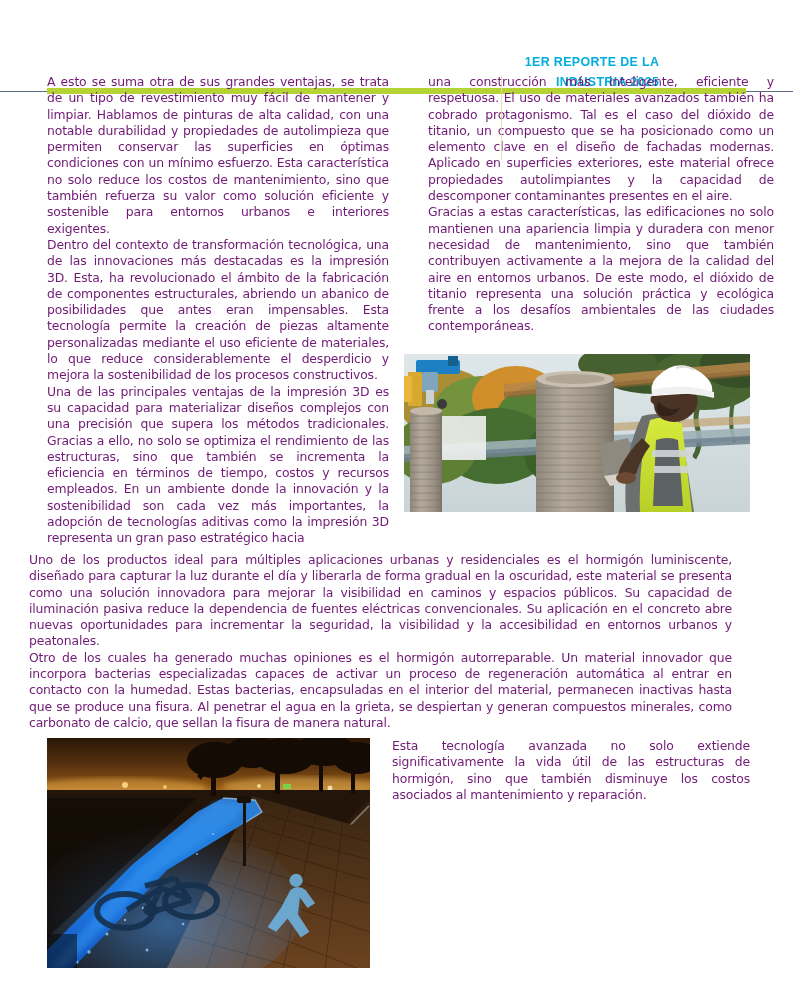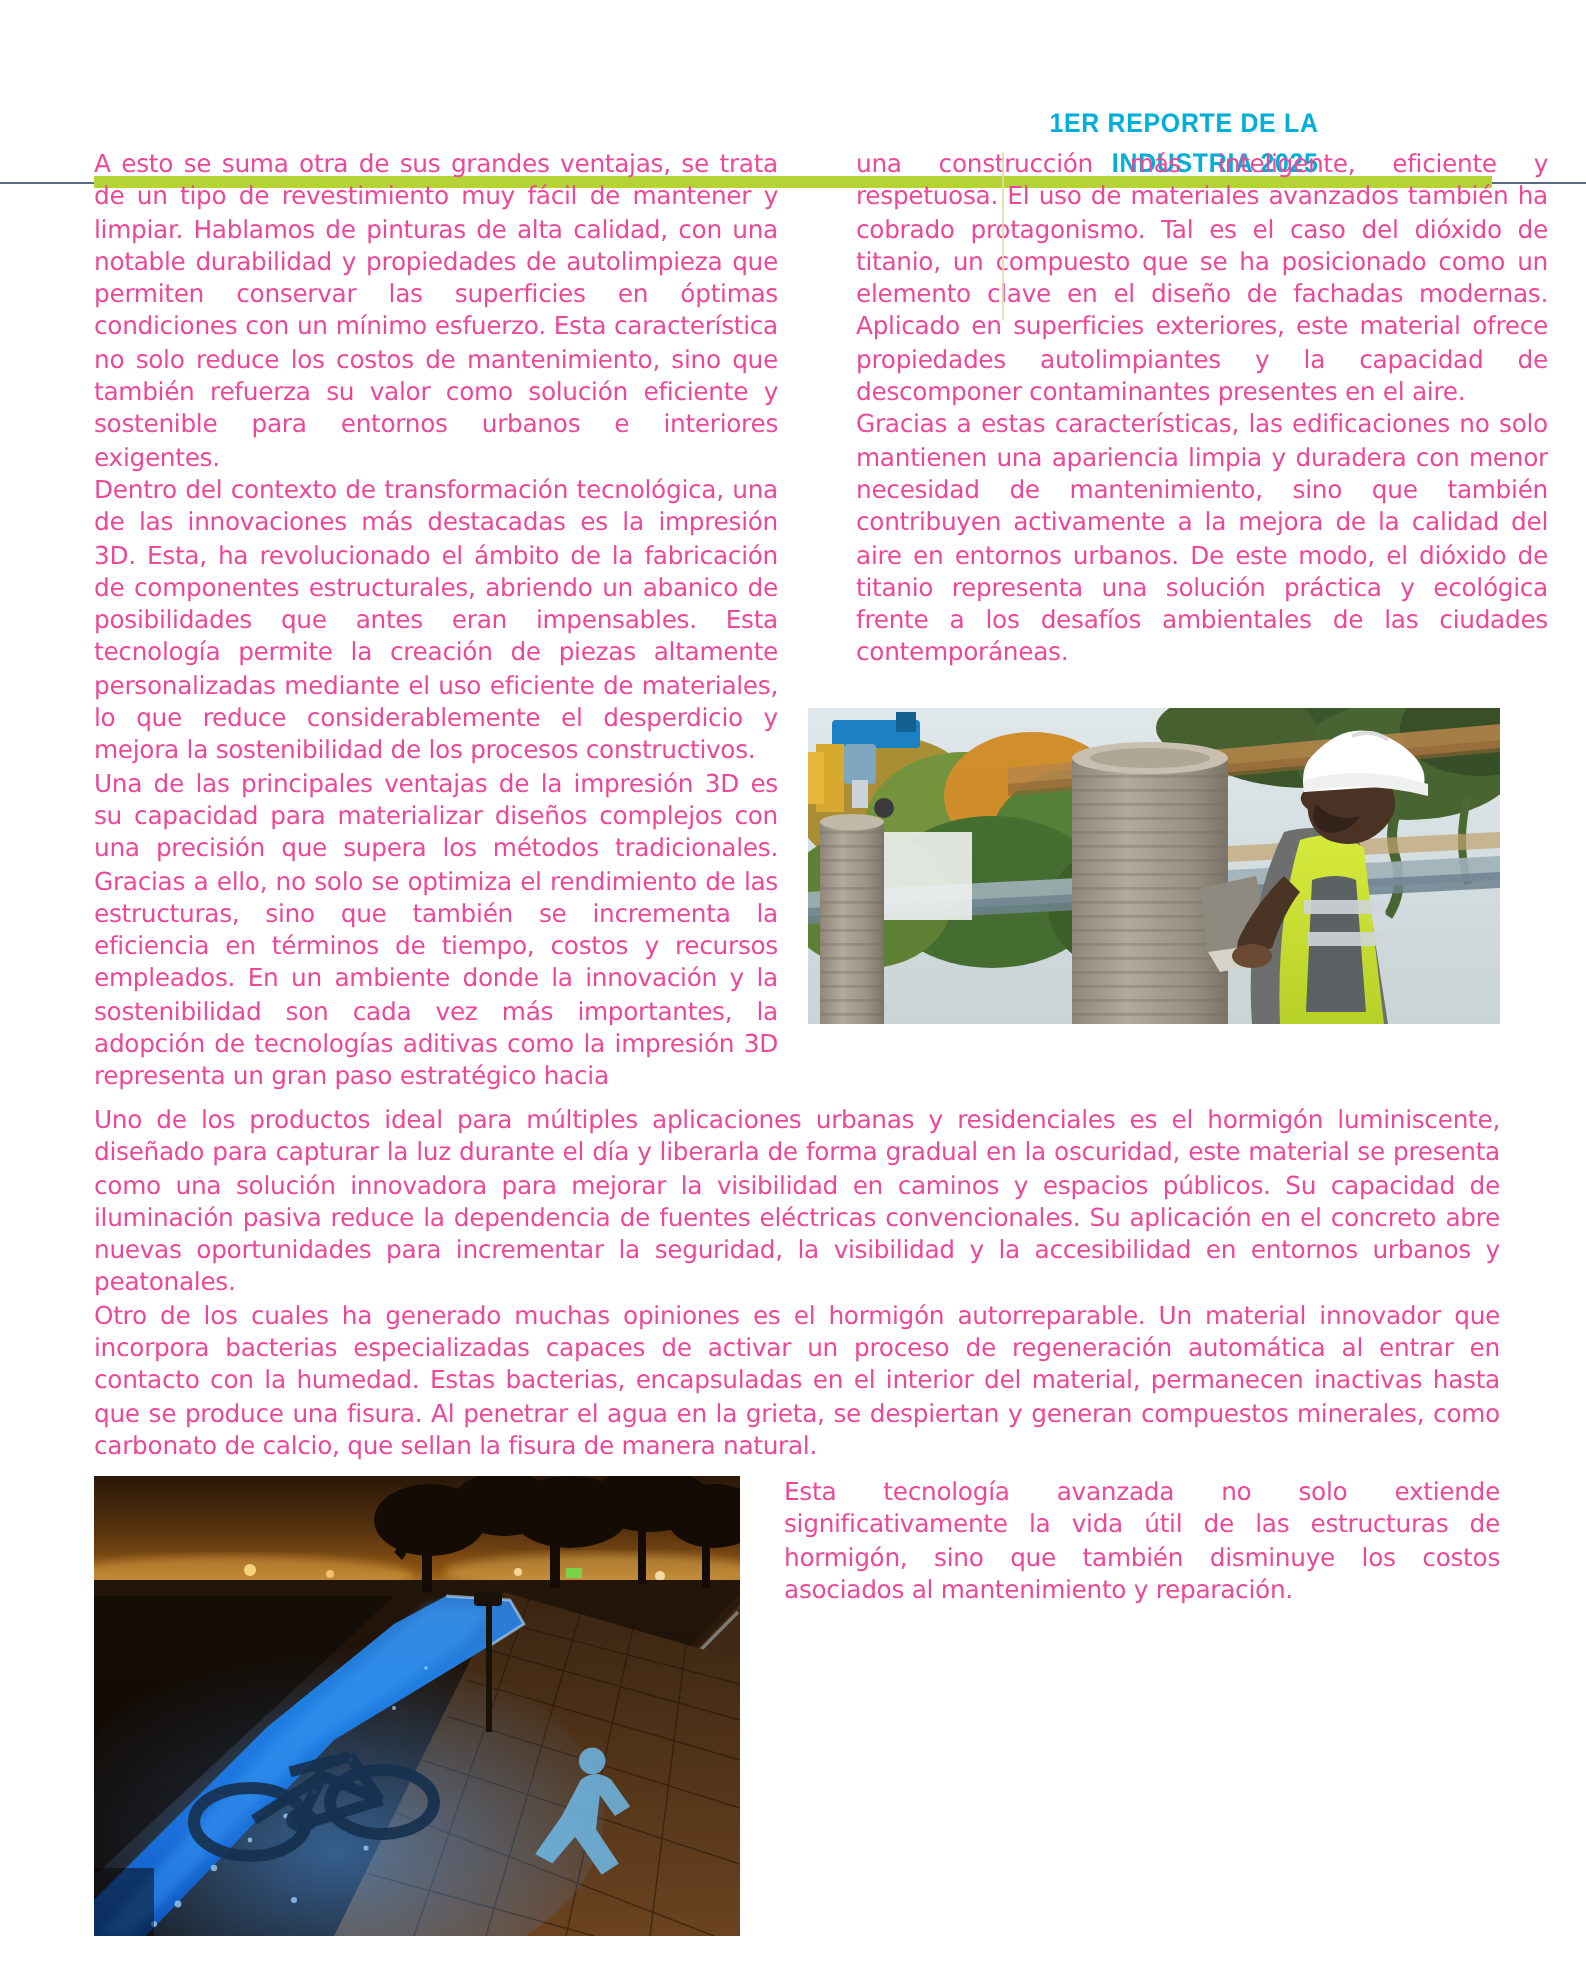--- a/index.html
+++ b/index.html
@@ -39,41 +39,41 @@
 
   
   .col-left  { position:absolute; left:47px;  top:74px; width:342px; }
   .col-right { position:absolute; left:428px; top:74px; width:346px; }
 
   p.body {
     font-size:12.4px;
     line-height:16.3px;
     text-align:justify;
     text-justify:inter-word;
-    color:#ec4899;
+    color:#701a75;
     font-family:"DejaVu Sans", sans-serif;
     letter-spacing:-0.15px;
   }
   p.body + p.body { margin-top:0; }
   p.body.gap { margin-top:15px; }
 
   
   .guide-line {
     position:absolute; left:501px; top:76px; width:1px; height:84px;
     background:#e6d9a8; opacity:.85;
   }
 
   
   .img-box { position:absolute; overflow:hidden; background:#ddd; }
 
   .img-worker { left:404px; top:354px; width:346px; height:158px; }
   .img-bike   { left:47px;  top:738px; width:323px; height:230px; }
 
   
-  .col-full { position:absolute; left:47px; top:552px; width:703px; }
+  .col-full { position:absolute; left:29px; top:552px; width:703px; }
 
   
   .col-br { position:absolute; left:392px; top:738px; width:358px; }
 
   svg { display:block; }
 </style>
 </head>
 <body>
 
 <div class="page">

